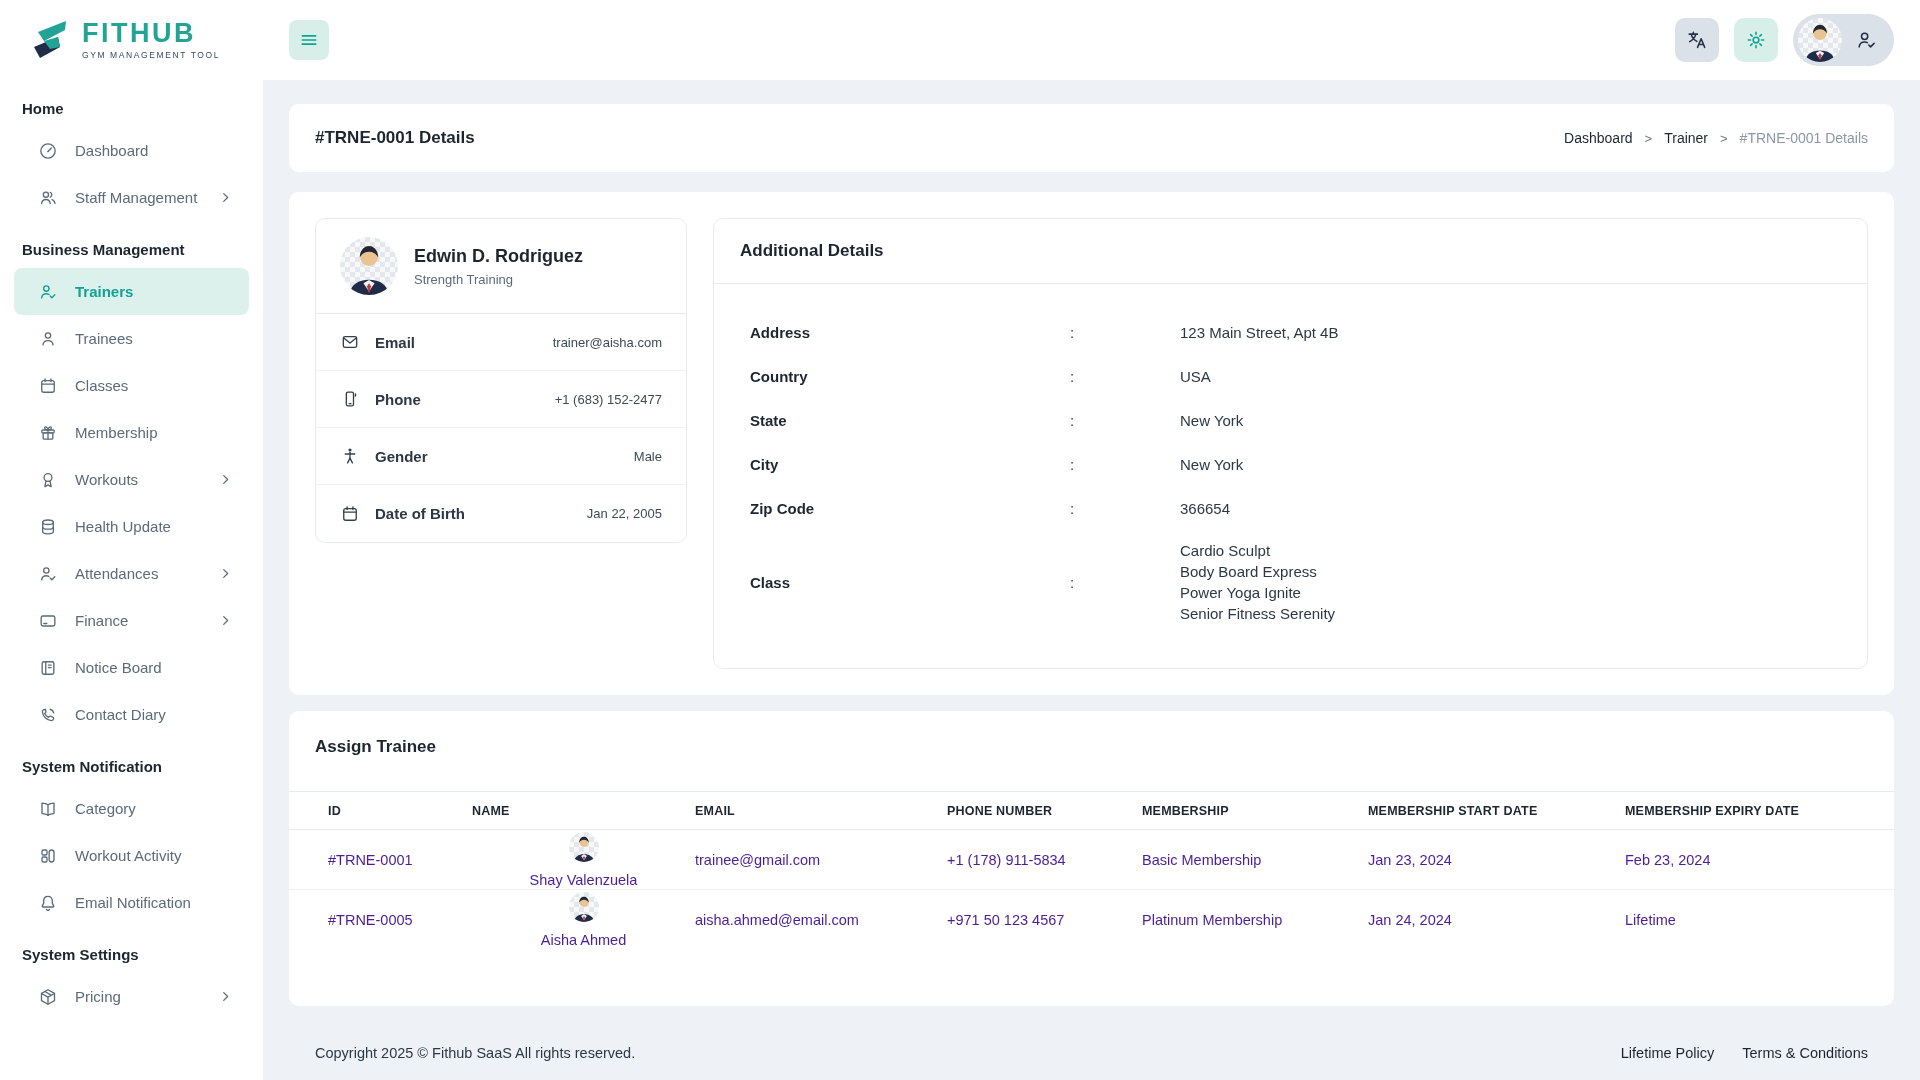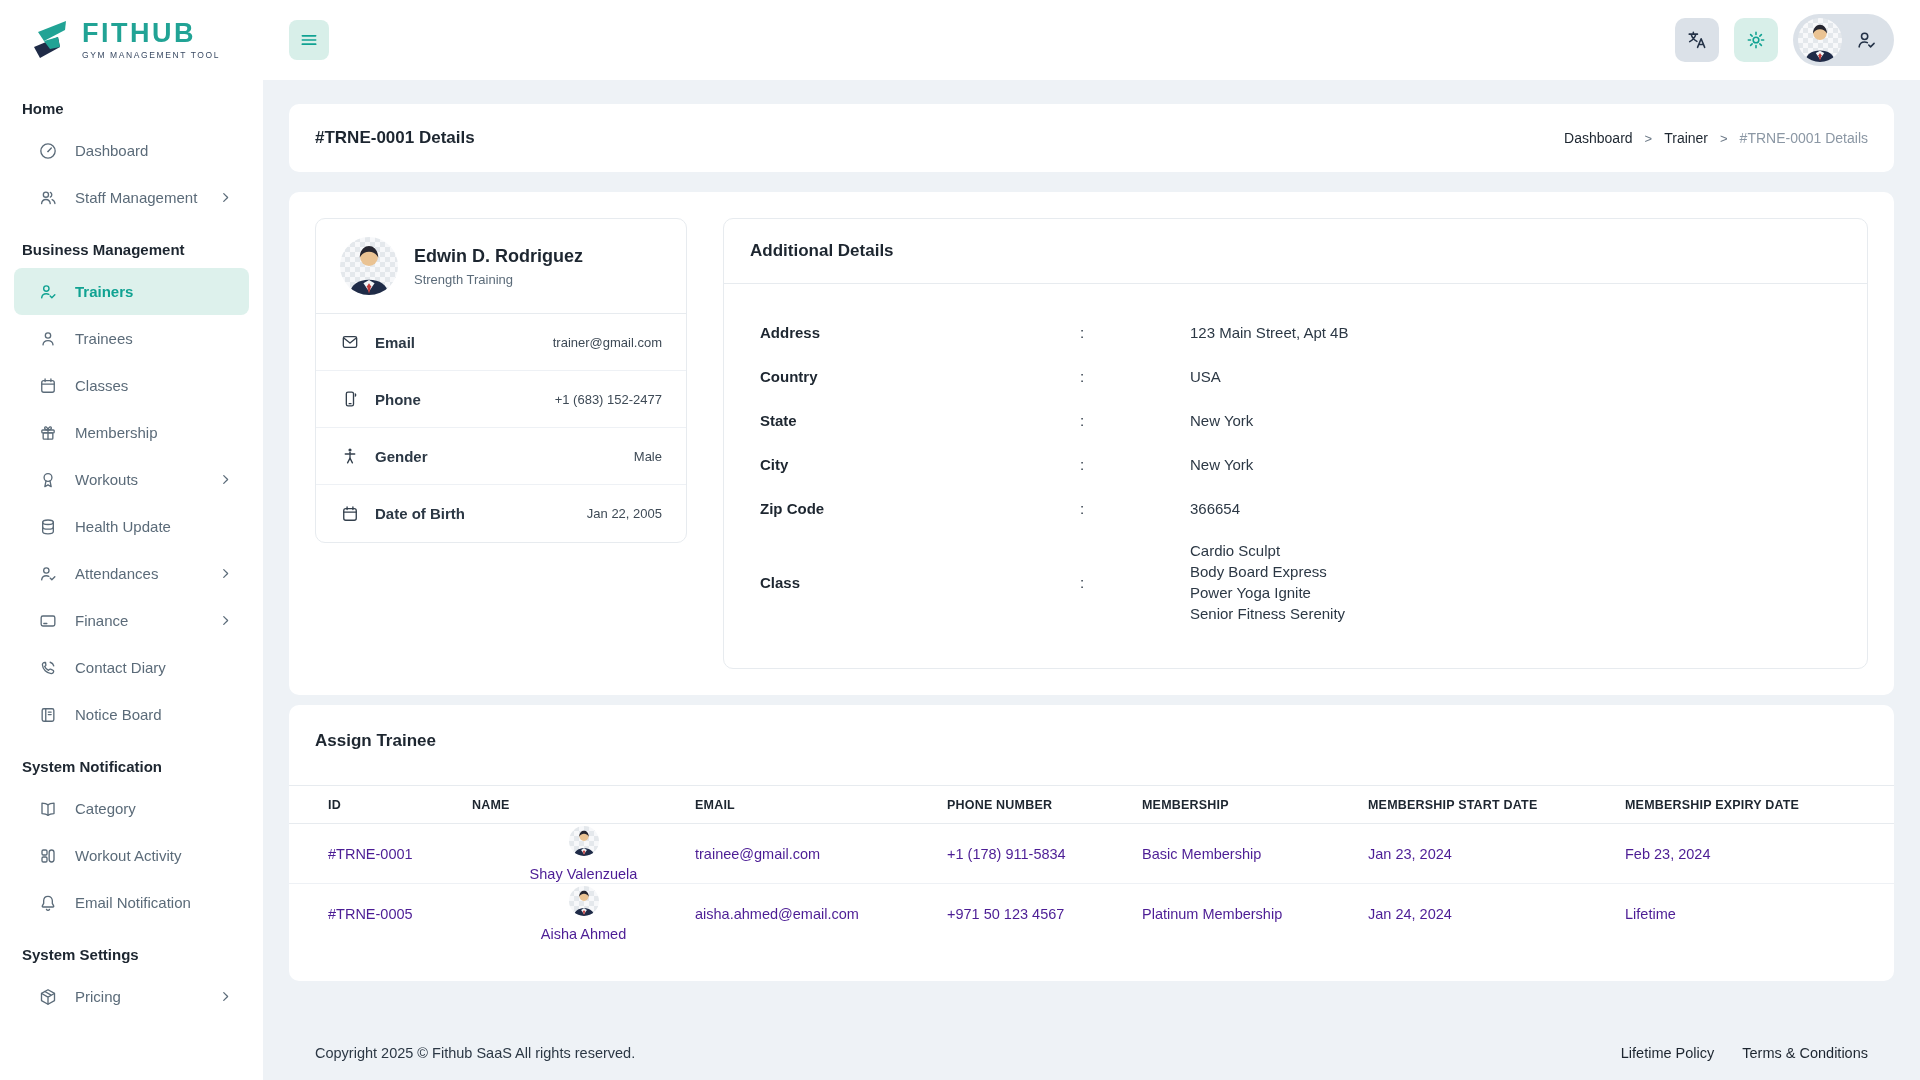--- a/index.html
+++ b/index.html
@@ -53,21 +53,21 @@
   .content { flex:1; padding:24px 26px 0; display:flex; flex-direction:column; }
   .card { background:#fff; border-radius:10px; }
   .title-card { padding:24px 26px; display:flex; justify-content:space-between;
                 align-items:center; margin-bottom:20px; }
   .page-title { font-size:17px; font-weight:700; }
   .breadcrumb { display:flex; align-items:center; gap:12px; font-size:14px; color:#1d2630; }
   .breadcrumb .crumb { cursor:pointer; }
   .breadcrumb .sep { color:#6b7886; font-size:13px; }
   .breadcrumb .current { color:#8b97a4; }
 
-  .detail-wrap { padding:26px; display:flex; gap:36px; margin-bottom:10px; }
+  .detail-wrap { padding:26px; display:flex; gap:26px; margin-bottom:16px; }
   .inner-card { border:1px solid #e7ebef; border-radius:10px; background:#fff; }
 
   .profile-card { width:372px; min-width:372px; height:fit-content; }
   .profile-head { display:flex; gap:16px; padding:18px 24px; align-items:center;
                   border-bottom:1px solid #e7ebef; min-height:90px; }
   .profile-name { font-size:18px; font-weight:700; margin-bottom:5px; }
   .profile-sub  { font-size:13px; color:#5b6b79; }
   .p-row { display:flex; align-items:center; gap:15px; padding:0 24px; height:57px;
            border-bottom:1px solid #eef1f5; color:#333f4c; }
   .p-row:last-child { border-bottom:none; }
@@ -79,21 +79,21 @@
   .details-head { padding:22px 26px; font-size:17px; font-weight:700; border-bottom:1px solid #e7ebef; }
   .details-body { padding:26px 36px 34px; }
   .d-row { display:grid; grid-template-columns:320px 110px 1fr; align-items:center;
            min-height:44px; font-size:15px; }
   .d-label { font-weight:700; color:#1d2630; }
   .d-colon { color:#2c3845; }
   .d-value { color:#2c3845; }
   .d-row.multi { padding:10px 0; }
   .d-multi-line { line-height:21px; color:#2c3845; }
 
-  .assign-card { padding:26px 0 37px; }
+  .assign-card { padding:26px 0 56px; }
   .assign-title { font-size:17px; font-weight:700; padding:0 26px; margin-bottom:34px; }
   table { width:100%; border-collapse:collapse; table-layout:fixed; }
   th { border-top:1px solid #e7ebef; border-bottom:1px solid #e7ebef; height:38px;
        font-size:12.5px; font-weight:700; color:#1d2630; text-align:left; letter-spacing:.2px; }
   td { height:60px; border-bottom:1px solid #eef1f5; font-size:14.5px; color:#4c1d95; text-align:left; }
   tbody tr:last-child td { border-bottom:none; }
   th:first-child, td:first-child { padding-left:39px; }
   .name-cell { display:flex; align-items:center; gap:10px;flex-direction:column; }
 
   .footer { margin-top:auto; display:flex; justify-content:space-between; align-items:center;
@@ -229,33 +229,33 @@
         <span class="nav-label">Finance</span>
         <span class="chev">
             <svg viewBox="0 0 24 24" fill="none" stroke="currentColor" stroke-width="2" stroke-linecap="round" stroke-linejoin="round">
               <path d="M9.2 5.8l6.2 6.2-6.2 6.2"></path>
             </svg>
           </span>
       </div>
 
       <div class="nav-item">
         <svg viewBox="0 0 24 24" fill="none" stroke="currentColor" stroke-width="1.6" stroke-linecap="round" stroke-linejoin="round">
-            <path d="M8.4 5.1c.4 1 .9 2.1 1.1 2.9.1.5-.1 1-.5 1.4l-1 .9c.9 2 2.6 3.7 4.6 4.6l.9-1c.4-.4.9-.6 1.4-.5.8.2 1.9.7 2.9 1.1.6.2 1 .8 1 1.4-.1 1.6-1.4 2.9-3 2.8-5.4-.3-10.2-5.1-10.5-10.5-.1-1.6 1.2-2.9 2.8-3 .6 0 1.1.4 1.3.9z"></path>
-            <path d="M14.6 5.1c2.2.6 3.8 2.2 4.3 4.4"></path>
-          </svg>
-        <span class="nav-label">Contact Diary</span>
-      </div>
-
-      <div class="nav-item">
-        <svg viewBox="0 0 24 24" fill="none" stroke="currentColor" stroke-width="1.6" stroke-linecap="round" stroke-linejoin="round">
             <rect x="5" y="4.5" width="14" height="15" rx="2"></rect>
             <path d="M9.3 4.5v15"></path>
             <path d="M12.4 8.5h3.4M12.4 11.5h3.4"></path>
           </svg>
         <span class="nav-label">Notice Board</span>
+      </div>
+
+      <div class="nav-item">
+        <svg viewBox="0 0 24 24" fill="none" stroke="currentColor" stroke-width="1.6" stroke-linecap="round" stroke-linejoin="round">
+            <path d="M8.4 5.1c.4 1 .9 2.1 1.1 2.9.1.5-.1 1-.5 1.4l-1 .9c.9 2 2.6 3.7 4.6 4.6l.9-1c.4-.4.9-.6 1.4-.5.8.2 1.9.7 2.9 1.1.6.2 1 .8 1 1.4-.1 1.6-1.4 2.9-3 2.8-5.4-.3-10.2-5.1-10.5-10.5-.1-1.6 1.2-2.9 2.8-3 .6 0 1.1.4 1.3.9z"></path>
+            <path d="M14.6 5.1c2.2.6 3.8 2.2 4.3 4.4"></path>
+          </svg>
+        <span class="nav-label">Contact Diary</span>
       </div>
 
       <div class="nav-section-title">System Notification</div>
 
       <div class="nav-item">
         <svg viewBox="0 0 24 24" fill="none" stroke="currentColor" stroke-width="1.6" stroke-linecap="round" stroke-linejoin="round">
             <path d="M12 7C10.4 5.6 8.2 4.9 4.8 4.9v12.6c3.4 0 5.6.7 7.2 2.1 1.6-1.4 3.8-2.1 7.2-2.1V4.9C15.8 4.9 13.6 5.6 12 7z"></path>
             <path d="M12 7v12.6"></path>
           </svg>
         <span class="nav-label">Category</span>
@@ -369,21 +369,21 @@
               <div class="profile-sub">Strength Training</div>
             </div>
           </div>
 
           <div class="p-row">
             <svg viewBox="0 0 24 24" fill="none" stroke="currentColor" stroke-width="1.6" stroke-linecap="round" stroke-linejoin="round">
                 <rect x="4" y="5.5" width="16" height="13" rx="2"></rect>
                 <path d="M4.5 7.2l7.5 6 7.5-6"></path>
               </svg>
             <span class="p-label">Email</span>
-            <span class="p-value">trainer@gmail.com</span>
+            <span class="p-value">trainer@aisha.com</span>
           </div>
           <div class="p-row">
             <svg viewBox="0 0 24 24" fill="none" stroke="currentColor" stroke-width="1.6" stroke-linecap="round" stroke-linejoin="round">
                 <rect x="7.6" y="3.8" width="8.6" height="16.4" rx="2"></rect>
                 <path d="M11 17.6h2.2"></path>
                 <path d="M18.3 6c.7.7.7 1.8 0 2.5"></path>
               </svg>
             <span class="p-label">Phone</span>
             <span class="p-value">+1 (683) 152-2477</span>
           </div>

